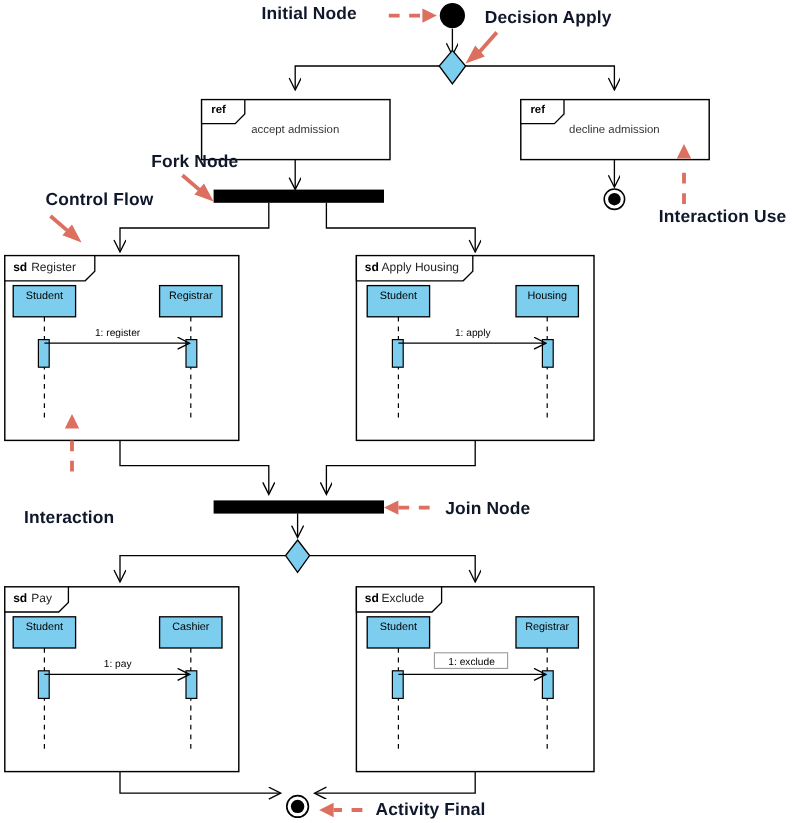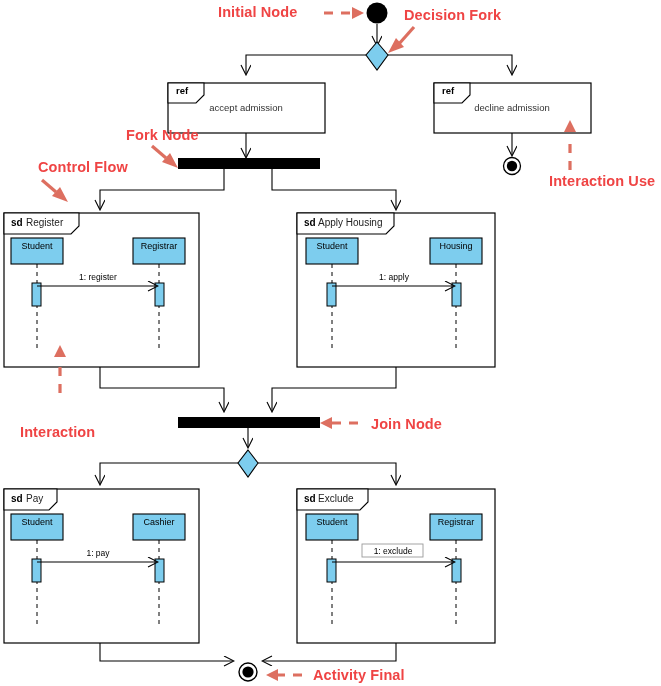--- a/index.html
+++ b/index.html
@@ -19,21 +19,21 @@
   }
   #canvas svg.layer {
     position: absolute;
     left: 0;
     top: 0;
     width: 661px;
     height: 686px;
   }
   .anno {
     position: absolute;
-    color: #ef4444;
+    color: #0f172a;
     font-weight: bold;
     font-size: 14.5px;
     letter-spacing: 0.1px;
     white-space: nowrap;
     font-family: "Liberation Sans", sans-serif;
   }
   .flow-line { stroke: #000000; stroke-width: 1.1; fill: none; }
   .frame-box { fill: #ffffff; stroke: #000000; stroke-width: 1.2; }
   .frame-tab { fill: #ffffff; stroke: #000000; stroke-width: 1.1; }
   .lifeline-box { fill: #7dcdee; stroke: #000000; stroke-width: 1.1; }
@@ -300,21 +300,21 @@
     </g>
 
     <g>
       <path class="anno-dash" d="M302,675 L278,675"></path>
       <path class="anno-head" d="M278,669 L266,675 L278,681 Z"></path>
     </g>
   </svg>
 
   <div class="anno" style="left:218px; top:4px;">Initial Node</div>
 
-  <div class="anno" style="left:404px; top:7px;">Decision Fork</div>
+  <div class="anno" style="left:404px; top:7px;">Decision Apply</div>
 
   <div class="anno" style="left:86px; top:127px;margin-left:40px;">Fork Node</div>
 
   <div class="anno" style="left:38px; top:159px;">Control Flow</div>
 
   <div class="anno" style="left:549px; top:173px;text-align:center;">Interaction Use</div>
 
   <div class="anno" style="left:20px; top:424px;">Interaction</div>
 
   <div class="anno" style="left:371px; top:416px;">Join Node</div>

